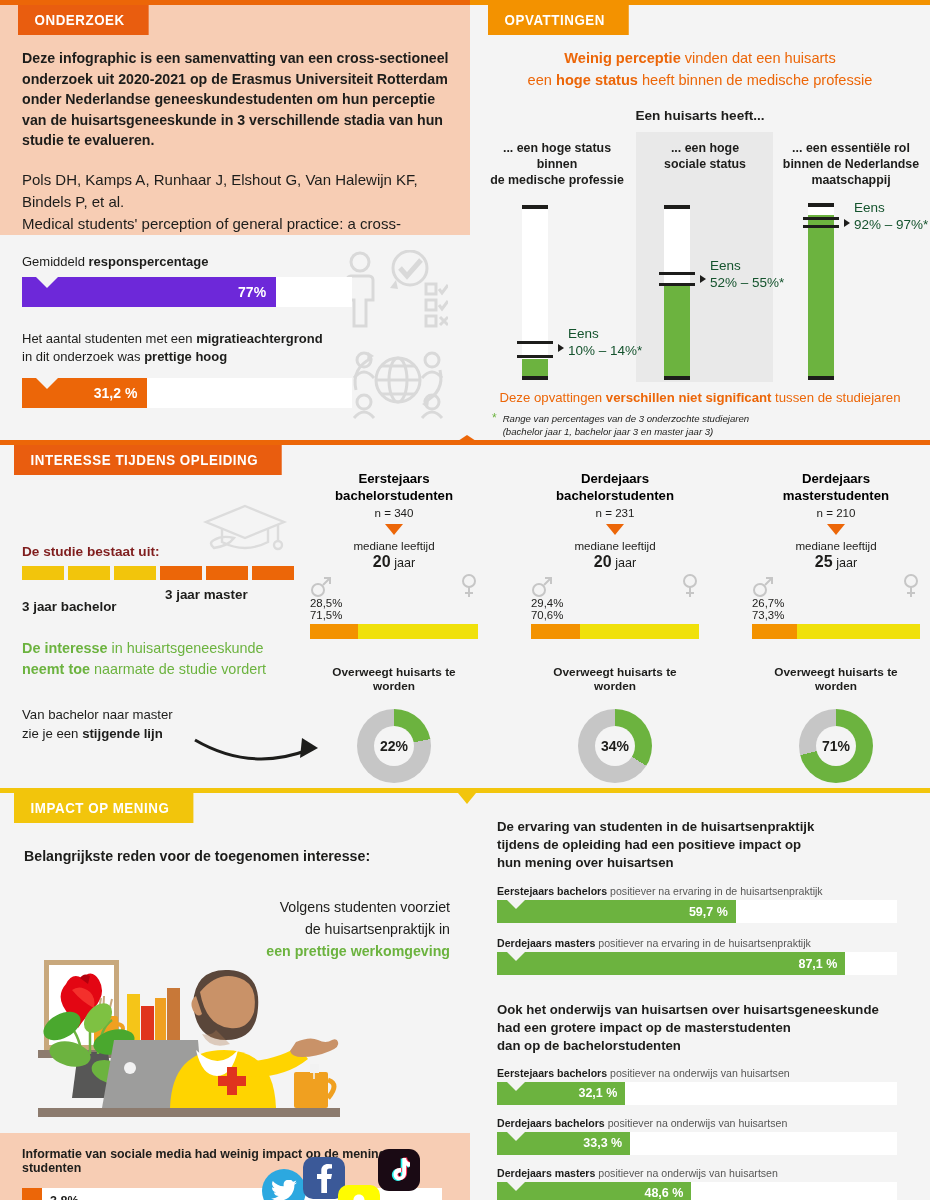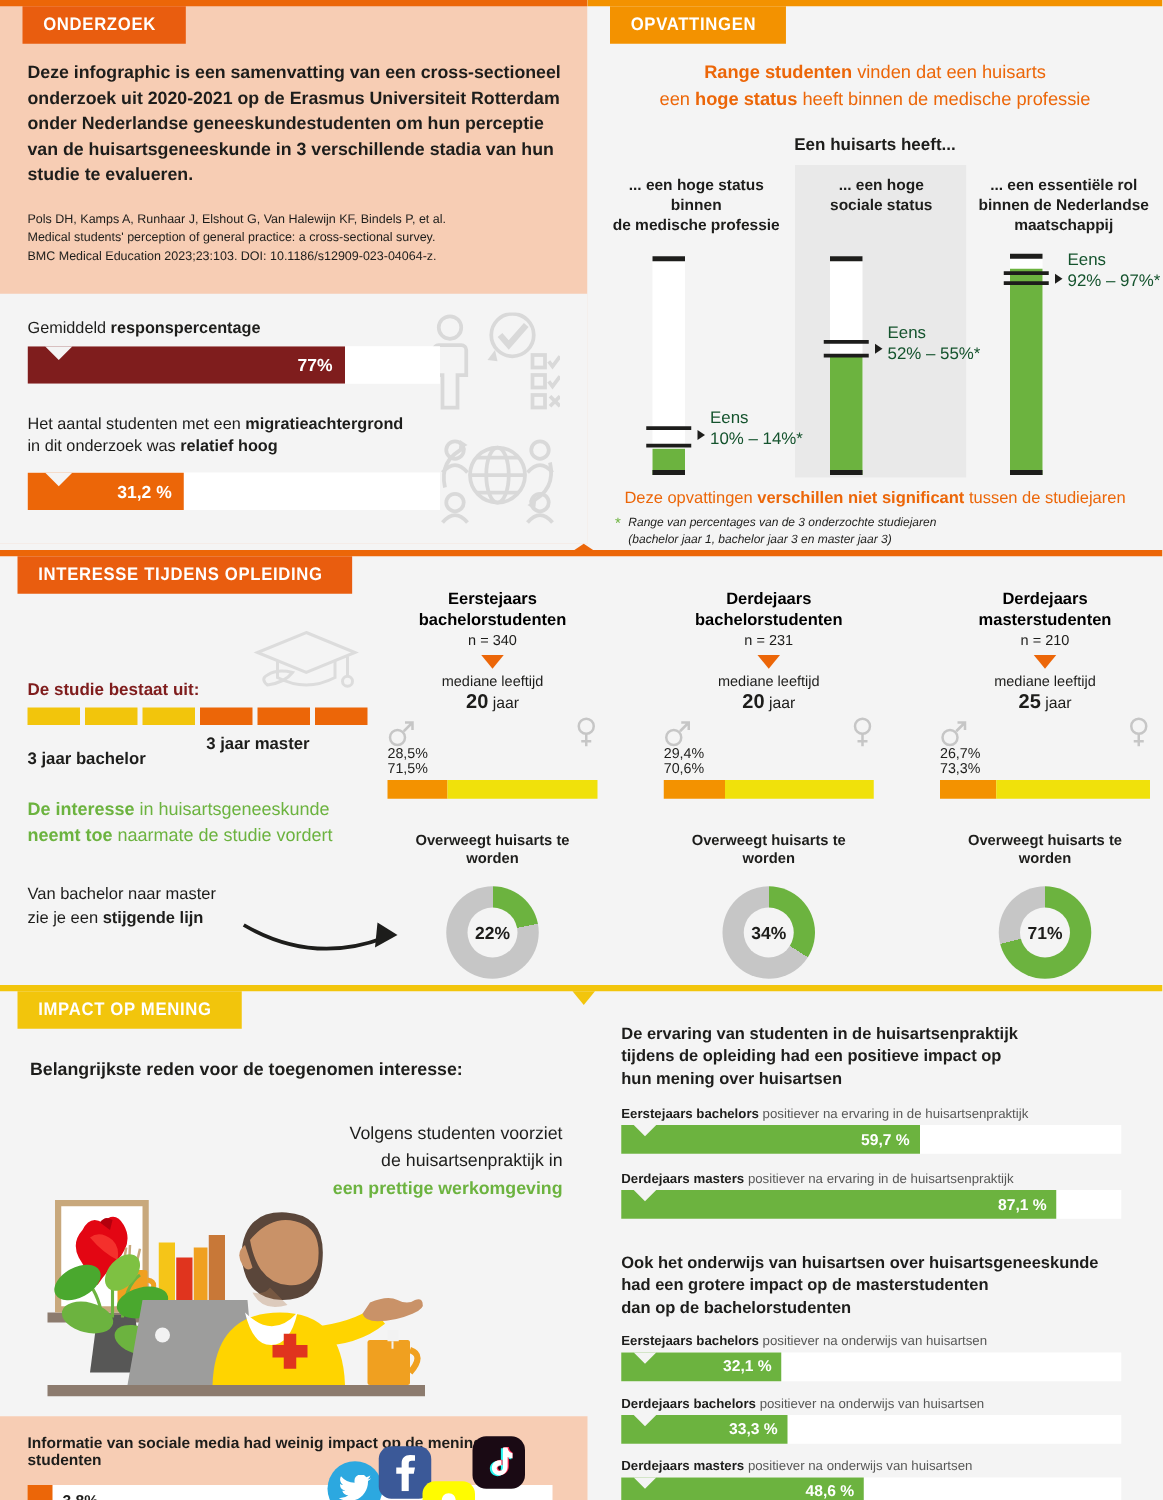--- a/index.html
+++ b/index.html
@@ -29,41 +29,41 @@
     white-space: nowrap;
   }
   .tab-dark   { background: #E95D0F; }
   .tab-orange { background: #F39200; }
   .tab-yellow { background: #F2C50C; }
 
   .rule { position: absolute; height: 5px; width: 100%; left: 0; top: 0; }
 
   
   h2.lead { font-size: 14.2px; line-height: 1.45; font-weight: bold; color: #1d1d1b; }
-  p.cite  { font-size: 10px; line-height: 1.48; color: #1d1d1b; }
+  p.cite  { font-size: 15px; line-height: 1.48; color: #1d1d1b; }
   .bold { font-weight: bold; }
 
   
   .barlabel { font-size: 13px; color: #1d1d1b; line-height: 1.35; }
   .bartrack {
     position: relative; height: 30px; background: #ffffff; width: 100%;
     overflow: hidden;
   }
   .barfill {
     position: absolute; left: 0; top: 0; height: 100%;
     display: flex; align-items: center; justify-content: flex-end;
     color: #fff; font-weight: bold; font-size: 14px; padding-right: 10px;
   }
   .barfill::before {
     content: ""; position: absolute; left: 14px; top: 0;
     border-left: 11px solid transparent;
     border-right: 11px solid transparent;
     border-top: 11px solid #f4f4f4;
   }
-  .fill-yellow { background: #7f1d1d; }
+  .fill-yellow { background: #6d28d9; }
   .fill-orange { background: #EC6608; }
 
   
   .opv-head { text-align: center; font-weight: bold; font-size: 12.4px; line-height: 1.3; color:#1d1d1b; }
   .col-shade { position: absolute; background: #e9e9e9; }
   .vbar-track { position: absolute; background: #ffffff; width: 26px; }
   .vbar-fill  { position: absolute; background: #6CB33F; width: 26px; bottom: 0; }
   .vcap { position: absolute; height: 4px; background: #1d1d1b; width: 26px; }
   .rng { position: absolute; height: 3px; background: #1d1d1b; width: 36px; left: -5px; }
   .eens-lbl { position: absolute; color: #14532d; font-weight: normal; font-size: 13.5px; line-height: 1.25; white-space: nowrap; }
@@ -174,36 +174,36 @@
         <path d="M74 78 q10 -12 20 0"></path>
       <path d="M8 50 q-5 -22 16 -32"></path>
         <path d="M20 12 l6 4 l-7 4z" fill="#d9d9d9" stroke="none"></path>
       <path d="M92 30 q5 22 -16 32"></path>
         <path d="M80 68 l-6 -4 l7 -4z" fill="#d9d9d9" stroke="none"></path>
     </svg>
 
     <div style="position:absolute;left:22px;top:95px;width:340px;">
       <div class="barlabel">
         <span>Het aantal studenten met een </span><span class="bold">migratieachtergrond</span><br>
-        <span>in dit onderzoek was </span><span class="bold">relatief hoog</span>
+        <span>in dit onderzoek was </span><span class="bold">prettige hoog</span>
       </div>
     </div>
     <div class="bartrack" style="position:absolute;left:22px;top:143px;width:330px;">
       <div class="barfill fill-orange" style="width:38%;">
         <span>31,2 %</span>
       </div>
     </div>
   </div>
 
   <div class="panel" style="left:470px; top:0; width:460px; height:435px; background:#f4f4f4;">
     <div class="rule" style="background:#F39200;"></div>
     <div class="tab tab-orange" style="position:absolute;left:18px;top:5px;">OPVATTINGEN</div>
 
     <div style="position:absolute;left:10px;top:48px;width:440px;text-align:center;color:#EC6608;font-size:14.6px;line-height:1.5;">
-      <span class="bold">Range studenten</span><span> vinden dat een huisarts</span><br>
+      <span class="bold">Weinig perceptie</span><span> vinden dat een huisarts</span><br>
       <span>een </span><span class="bold">hoge status</span><span> heeft binnen de medische professie</span>
     </div>
 
     <div style="position:absolute;left:0;top:108px;width:460px;text-align:center;font-weight:bold;font-size:13.6px;color:#1d1d1b;">Een huisarts heeft...</div>
 
     <div class="col-shade" style="left:166px;top:132px;width:137px;height:250px;"></div>
 
     <div class="opv-head" style="position:absolute;left:12px;top:140px;width:150px;">
       <div>... een hoge status binnen</div>
       <div>de medische professie</div>

